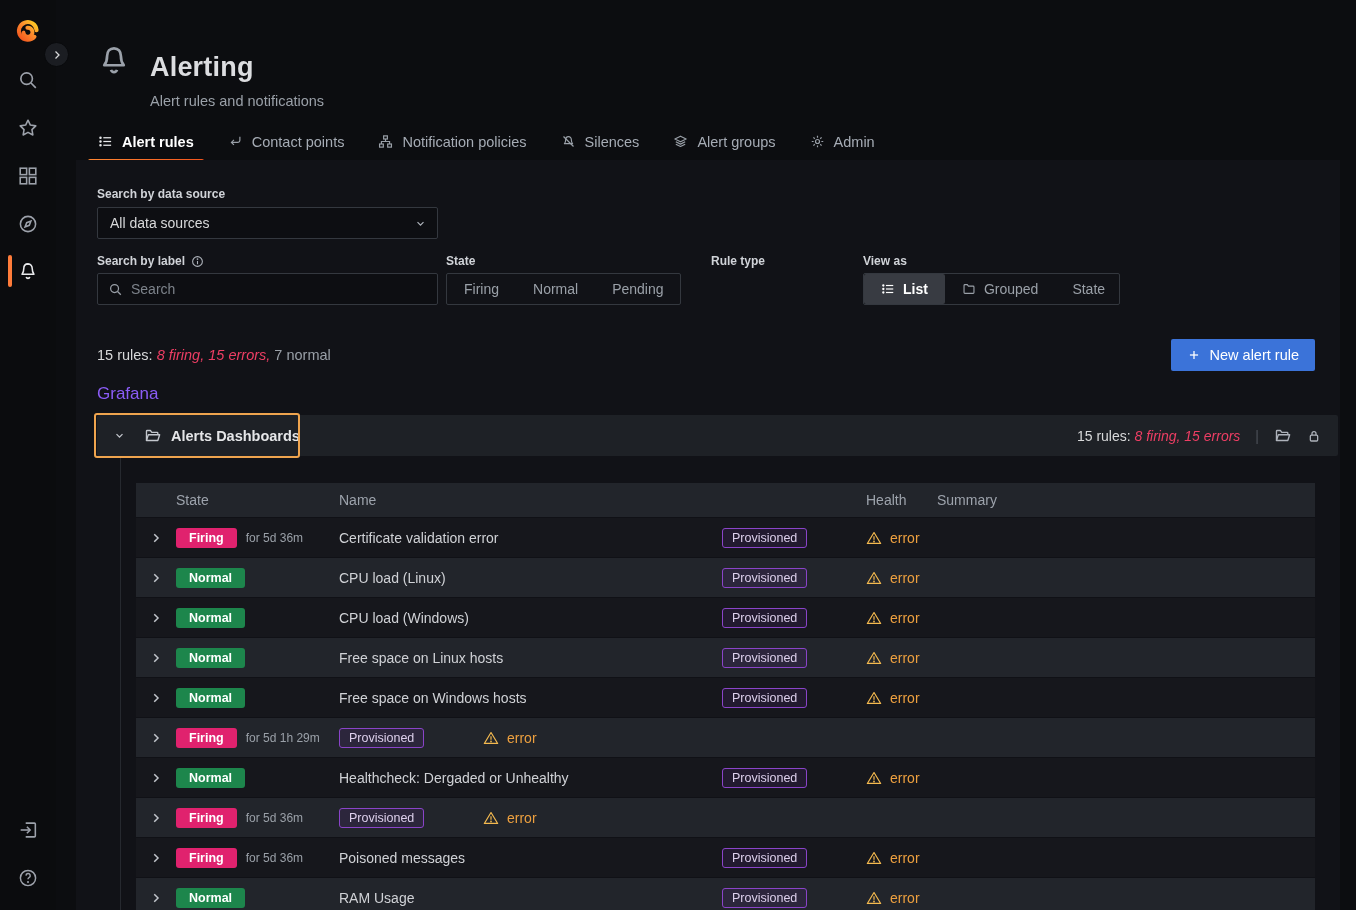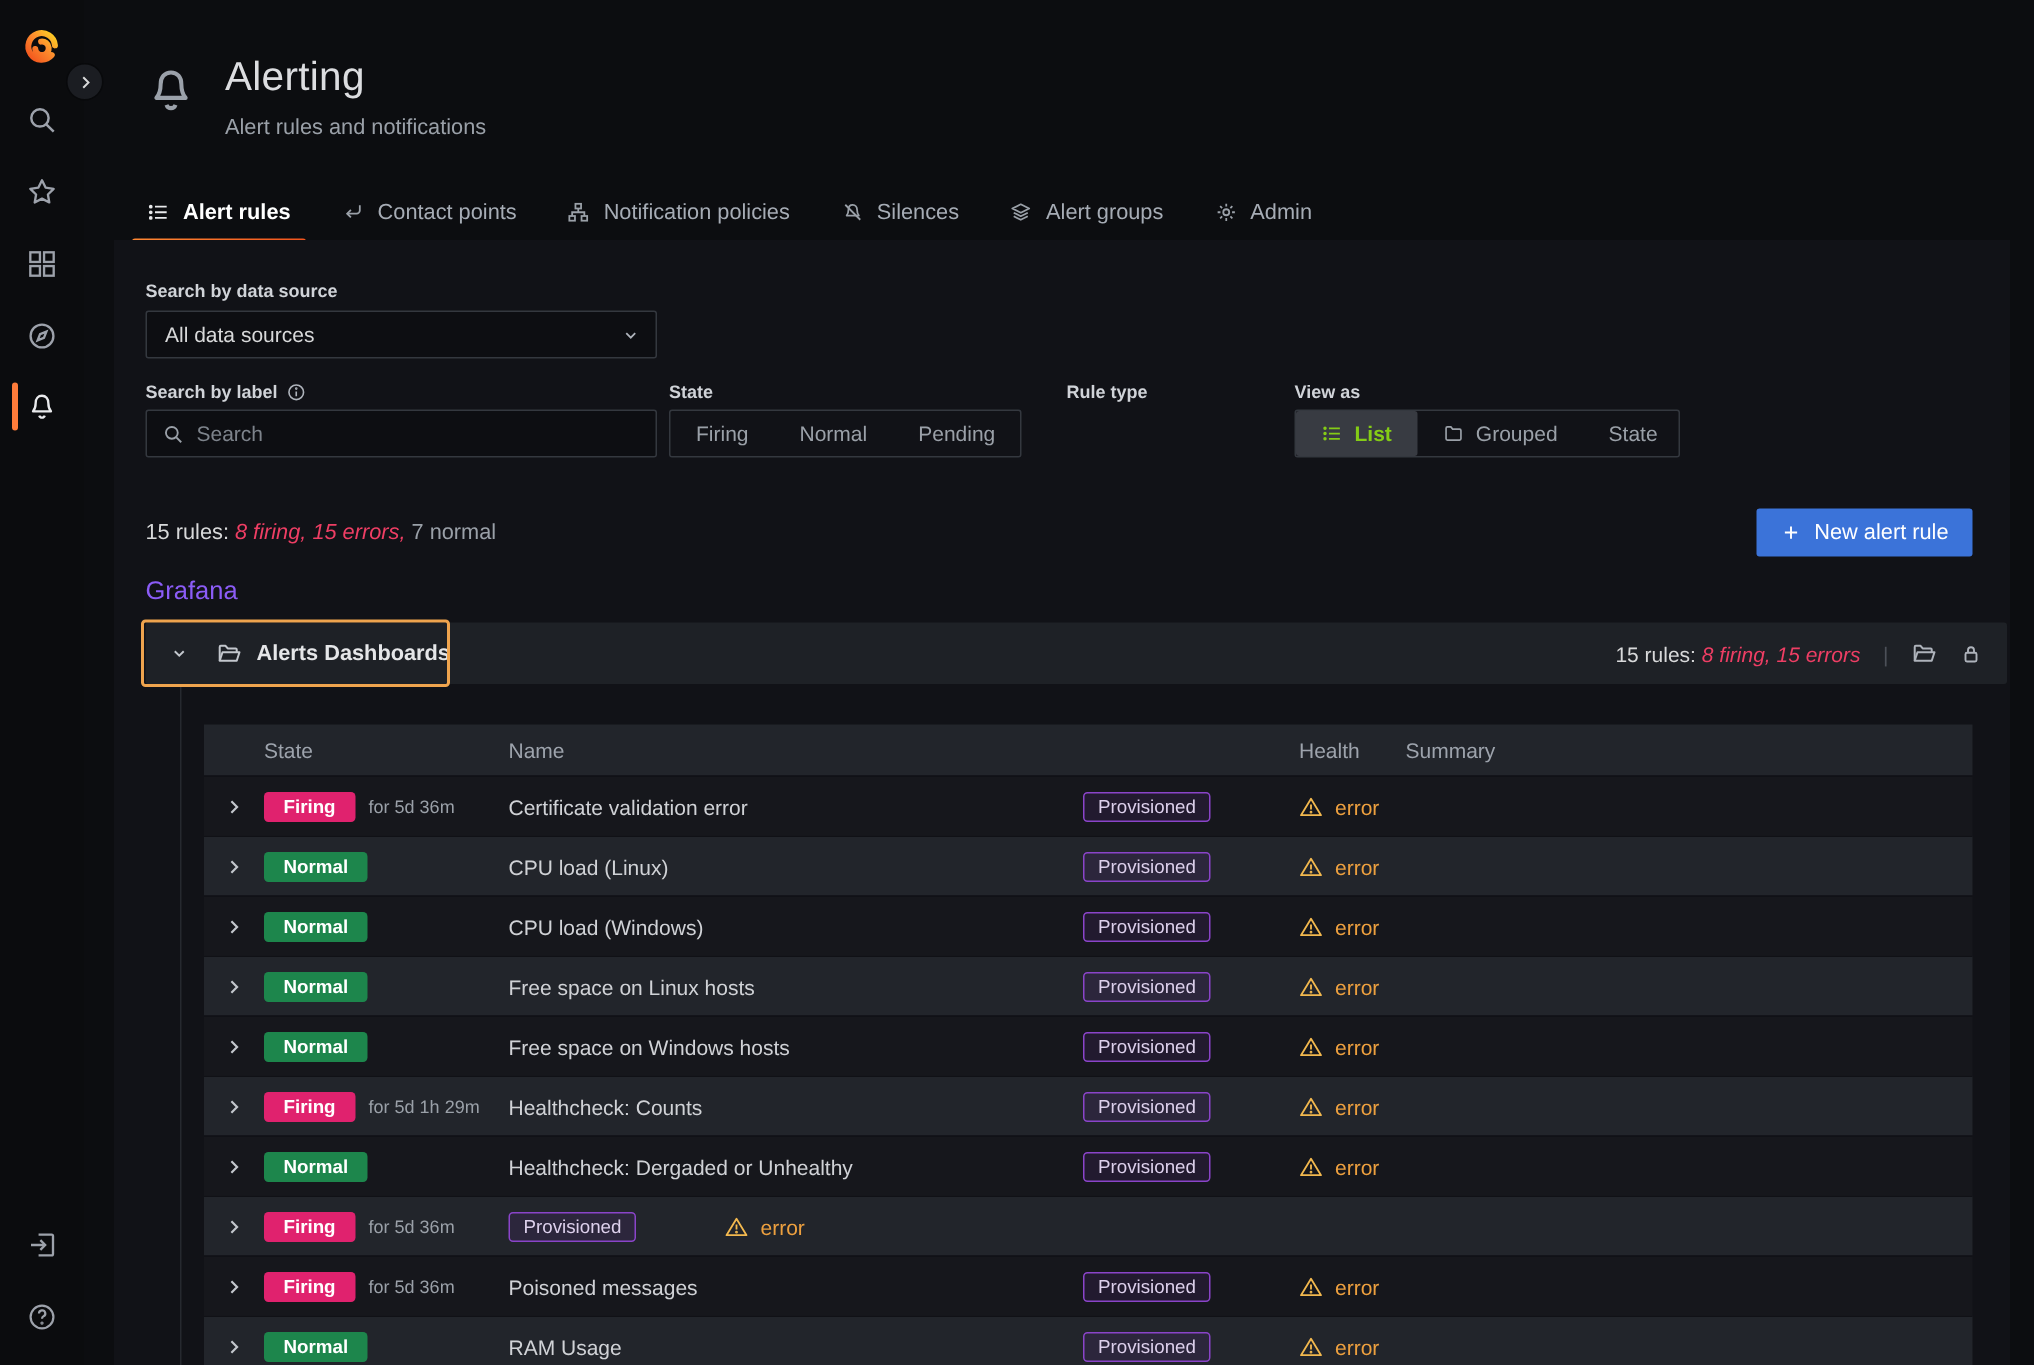--- a/index.html
+++ b/index.html
@@ -20,21 +20,21 @@
   .si-compass{top:208px} .si-bell{top:255px; color:#e9eaec;} .si-signin{top:814px} .si-help{top:862px}
   .active-bar { position:absolute; left:8px; top:255px; width:4px; height:32px; border-radius:2px;
     background:var(--sidebar_accent,#ff7c3a); }
   .expand-btn { position:absolute; left:44px; top:42px; width:25px; height:25px; border-radius:50%;
     background:#1b1d22; border:1px solid #08090b; color:#d8d9da; display:flex; align-items:center;
     justify-content:center; z-index:6; cursor:pointer; }
 
   
   .page-header { position:absolute; left:96px; top:36px; display:flex; gap:18px; }
   .page-header-icon { color:#9ba1aa; margin-top:6px; }
-  .page-title { font-size:27px; font-weight:400; color:#dcdde0; letter-spacing:.2px; }
+  .page-title { font-size:27px; font-weight:700; color:#dcdde0; letter-spacing:.2px;margin-top:16px; }
   .page-sub { font-size:14.5px; color:#9aa0a8; margin-top:10px; }
 
   
   .tabs { position:absolute; left:88px; top:131px; display:flex; height:29px; }
   .tab { display:flex; gap:9px; align-items:center; color:#a6acb5; font-size:14.5px;
     position:relative; padding:0 10px 8px 10px; margin-right:14px; cursor:pointer; }
   .tab .ticon { color:#9aa0a8; }
   .tab.active { color:#fff; font-weight:700; }
   .tab.active .ticon { color:#e9eaec; }
   .tab.active::after { content:""; position:absolute; left:0; right:0; bottom:-3px; height:4px;
@@ -60,21 +60,21 @@
   .search-box input { flex:1; background:transparent; border:none; outline:none; color:#84cc16;
     font:inherit; font-size:14px; }
   .search-box input::placeholder { color:#7d838b; }
 
   .btn-group { position:absolute; top:113px; height:32px; border:1px solid #34383f; border-radius:2px;
     display:flex; align-items:stretch; }
   .bg-state { left:370px; width:235px; }
   .bg-ruletype { left:614px; width:164px; }
   .bg-viewas { left:787px; width:257px; }
   .btn-seg { padding:0 17px; font-size:14px; color:#9aa0a8; display:flex; align-items:center; gap:8px; cursor:pointer; white-space:nowrap; }
-  .btn-seg.active { background:#383b42; color:#84cc16; font-weight:700; border-radius:2px; }
+  .btn-seg.active { background:#383b42; color:#ffffff; font-weight:700; border-radius:2px; }
 
   
   .stats-row { position:absolute; left:21px; right:25px; top:179px; height:32px;
     display:flex; justify-content:space-between; align-items:center; }
   .summary-text { font-size:14.5px; color:#d8d9da; }
   .red { color:var(--red_text,#ee3e64);font-style:italic; }
   .muted { color:#9aa0a8; }
   .new-rule-btn { background:var(--accent_blue,#3b73d9); color:#fff; height:32px; padding:0 16px;
     border:none; border-radius:2px; display:flex; gap:9px; align-items:center; font-size:14.5px;
     font-weight:500; cursor:pointer; font-family:inherit; }
@@ -542,21 +542,20 @@
       <span class="row-chevron">
                 <svg width="14" height="14" viewBox="0 0 24 24" fill="none" stroke="currentColor" stroke-width="2.5">
                   <path d="M9 5.5l6.5 6.5L9 18.5"></path>
                 </svg>
               </span>
     </span>
     <span class="col-state">
       <span class="badge badge-firing">Firing</span>
       <span class="duration">for 5d 1h 29m</span>
     </span>
-    <span class="col-name"><span class="rule-name">Healthcheck: Counts</span></span>
     <span class="col-prov"><span class="prov-badge">Provisioned</span></span>
     <span class="col-health health">
       <span class="warn-icon">
                 <svg width="16" height="16" viewBox="0 0 24 24" fill="none" stroke="currentColor" stroke-width="1.8" stroke-linejoin="round">
                   <path d="M12 3.8L22 20.2H2z"></path>
                   <line x1="12" y1="9.5" x2="12" y2="14.5"></line>
                   <circle cx="12" cy="17.2" r=".5" fill="currentColor"></circle>
                 </svg>
               </span>
       <span>error</span>

